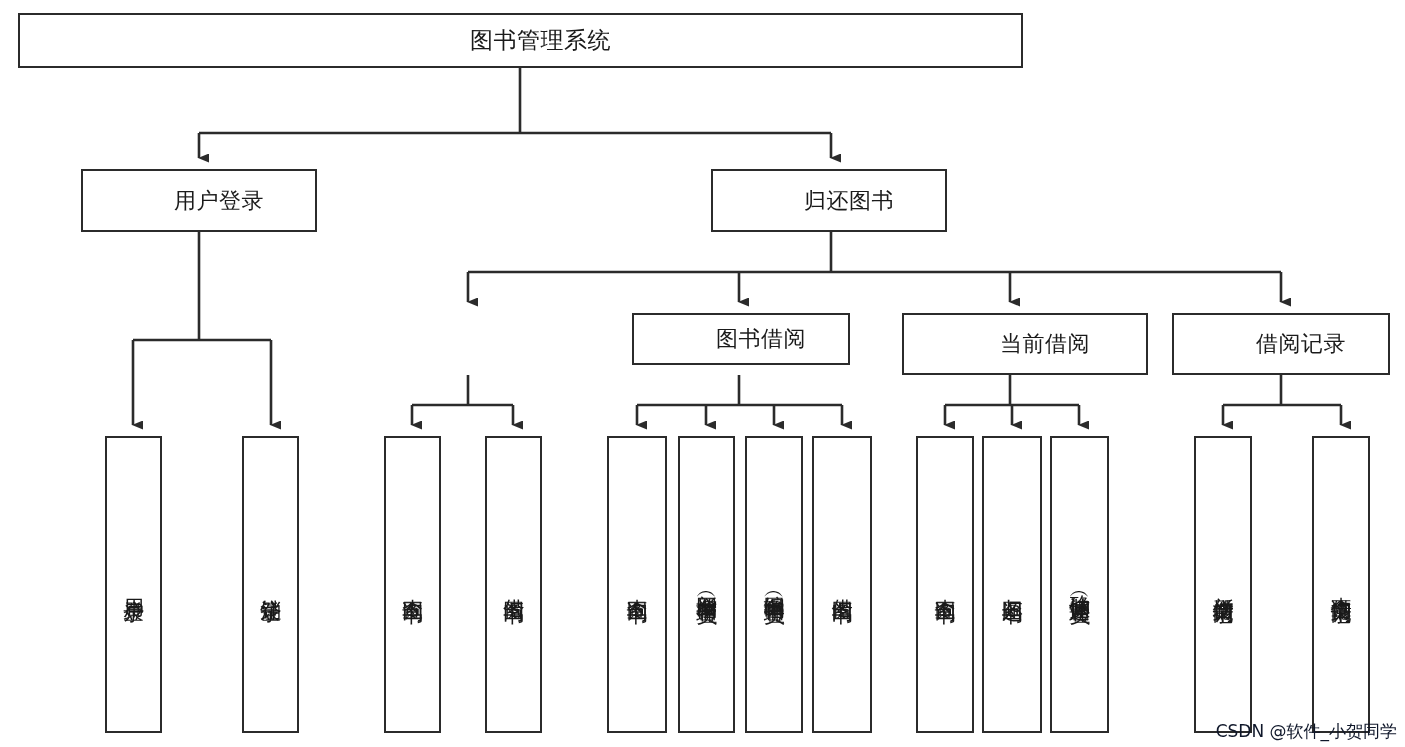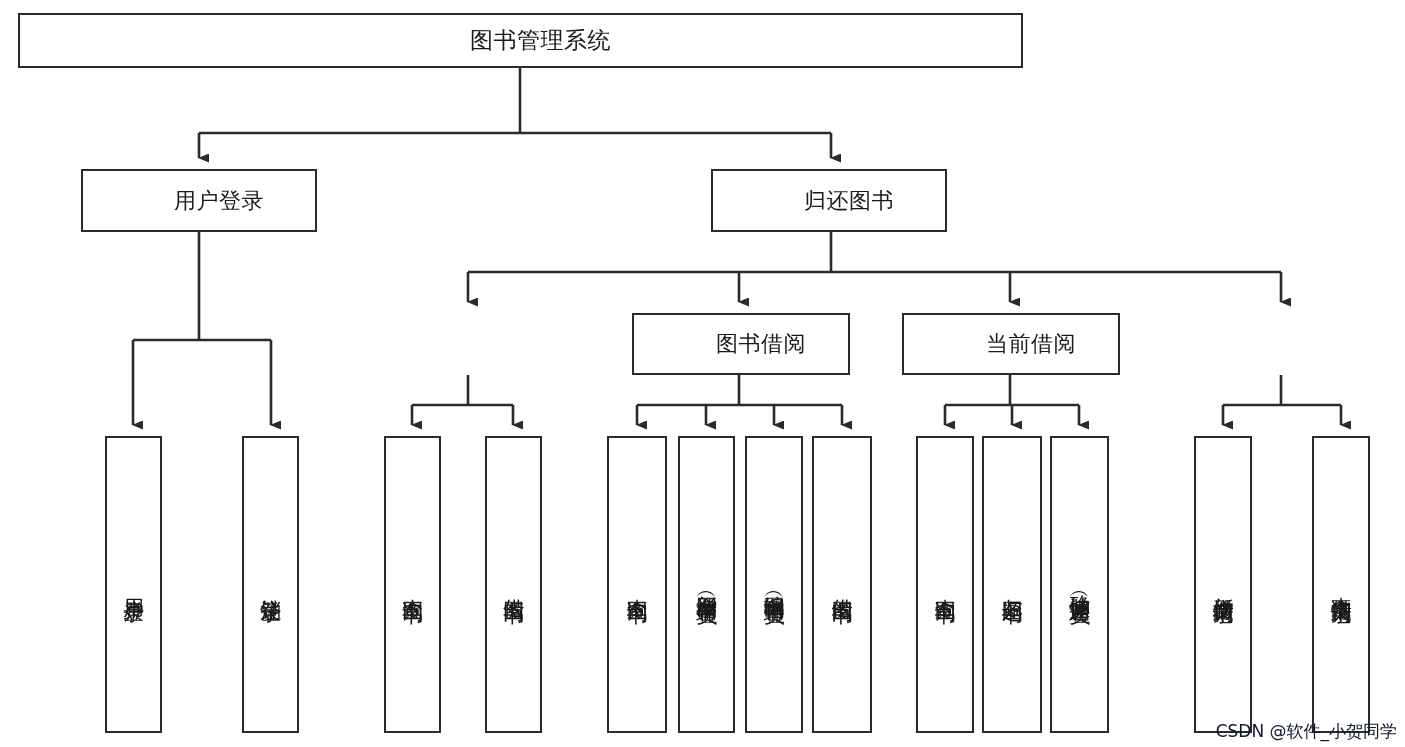--- a/index.html
+++ b/index.html
@@ -116,22 +116,23 @@
       <path d="M 1223 405 L 1223 425" marker-end="url(#arrowhead)"></path>
       <path d="M 1341 405 L 1341 425" marker-end="url(#arrowhead)"></path>
     </g>
   </svg>
 
   <div class="node node-h node-root" style="left:18px; top:13px; width:1005px; height:55px;">图书管理系统</div>
 
   <div class="node node-h" style="left:81px; top:169px; width:236px; height:63px;">用户登录</div>
   <div class="node node-h" style="left:711px; top:169px; width:236px; height:63px;">归还图书</div>
 
-  <div class="node node-h" style="left:632px; top:313px; width:218px; height:62px;">图书借阅</div>
-  <div class="node node-h" style="left:902px; top:313px; width:218px; height:62px;">当前借阅</div>
+  <div class="node node-h" style="left:632px; top:313px; width:218px; height:52px;">图书借阅</div>
+  <div class="node node-h" style="left:902px; top:313px; width:246px; height:62px;">当前借阅</div>
+  <div class="node node-h" style="left:1172px; top:313px; width:218px; height:62px;">借阅记录</div>
 
   <div class="node node-v" style="left:105px; top:436px; width:57px; height:297px;">用户登录</div>
   <div class="node node-v" style="left:242px; top:436px; width:57px; height:297px;">注销登录</div>
 
   <div class="node node-v" style="left:384px; top:436px; width:57px; height:297px;">查询图书</div>
   <div class="node node-v" style="left:485px; top:436px; width:57px; height:297px;">借阅图书</div>
 
   <div class="node node-v" style="left:607px; top:436px; width:60px; height:297px;">查询图书</div>
   <div class="node node-v" style="left:678px; top:436px; width:57px; height:297px;">新增图书（管理员）</div>
   <div class="node node-v" style="left:745px; top:436px; width:58px; height:297px;">编辑图书（管理员）</div>

